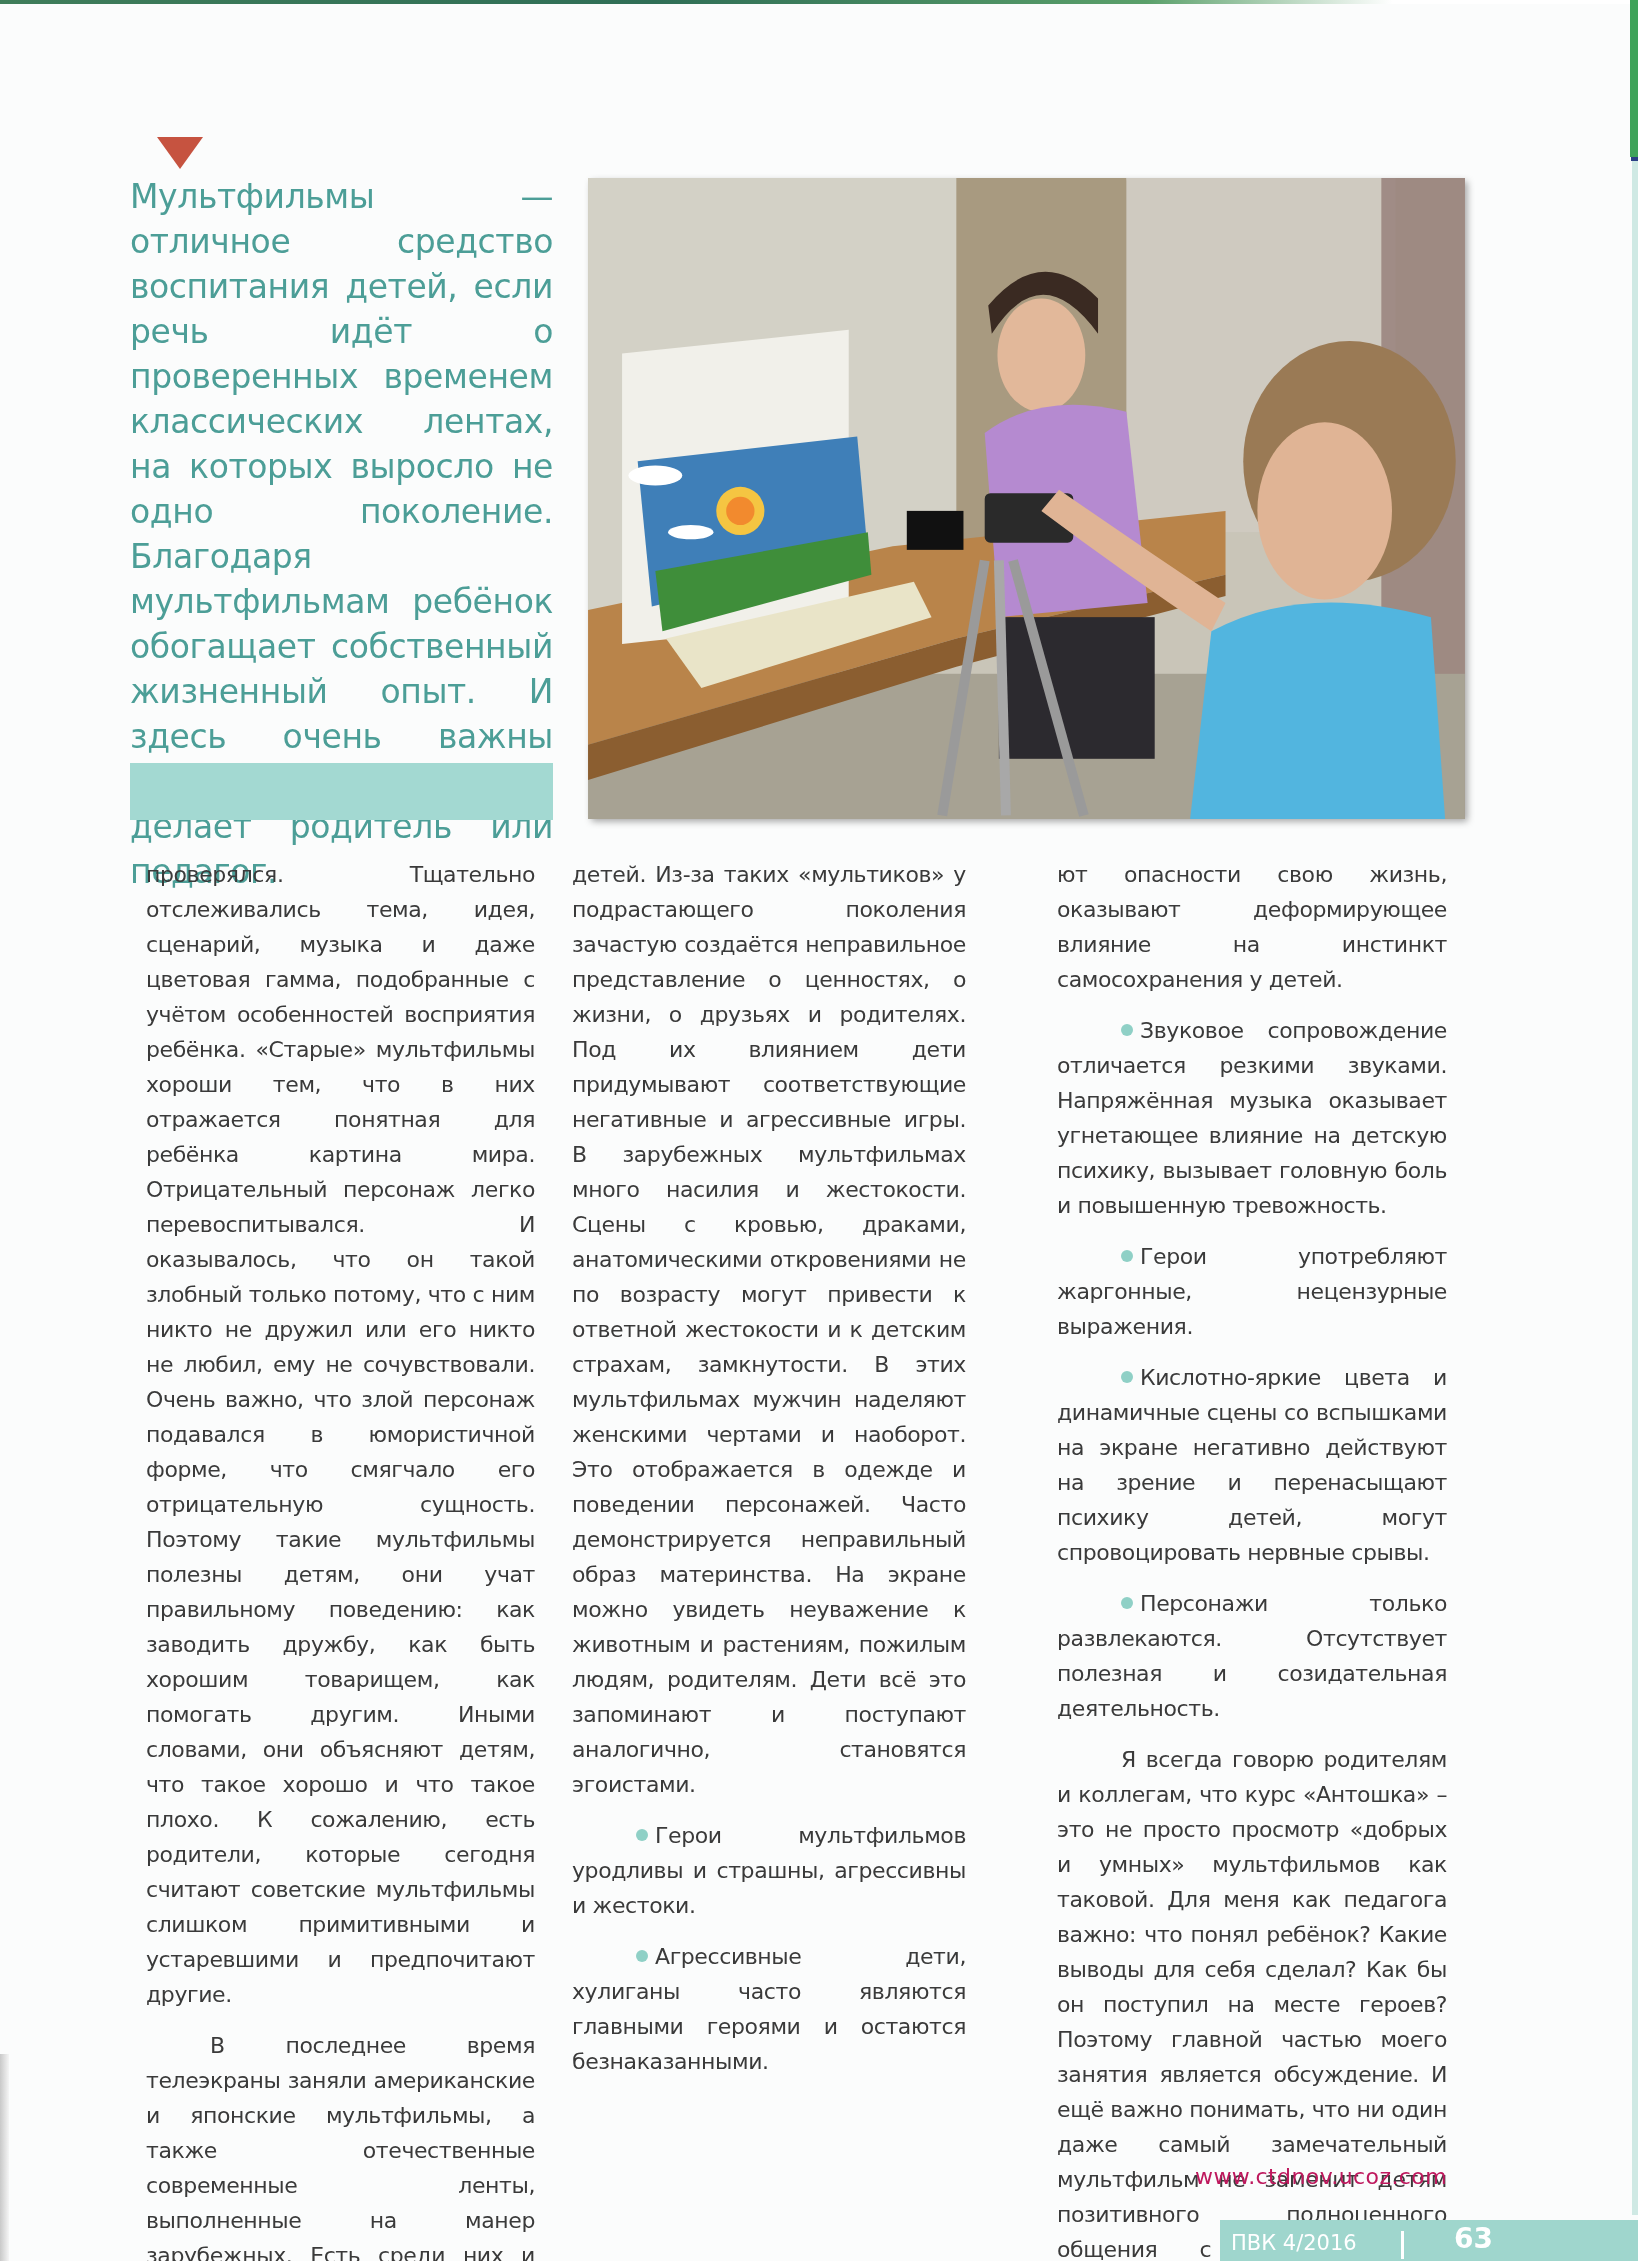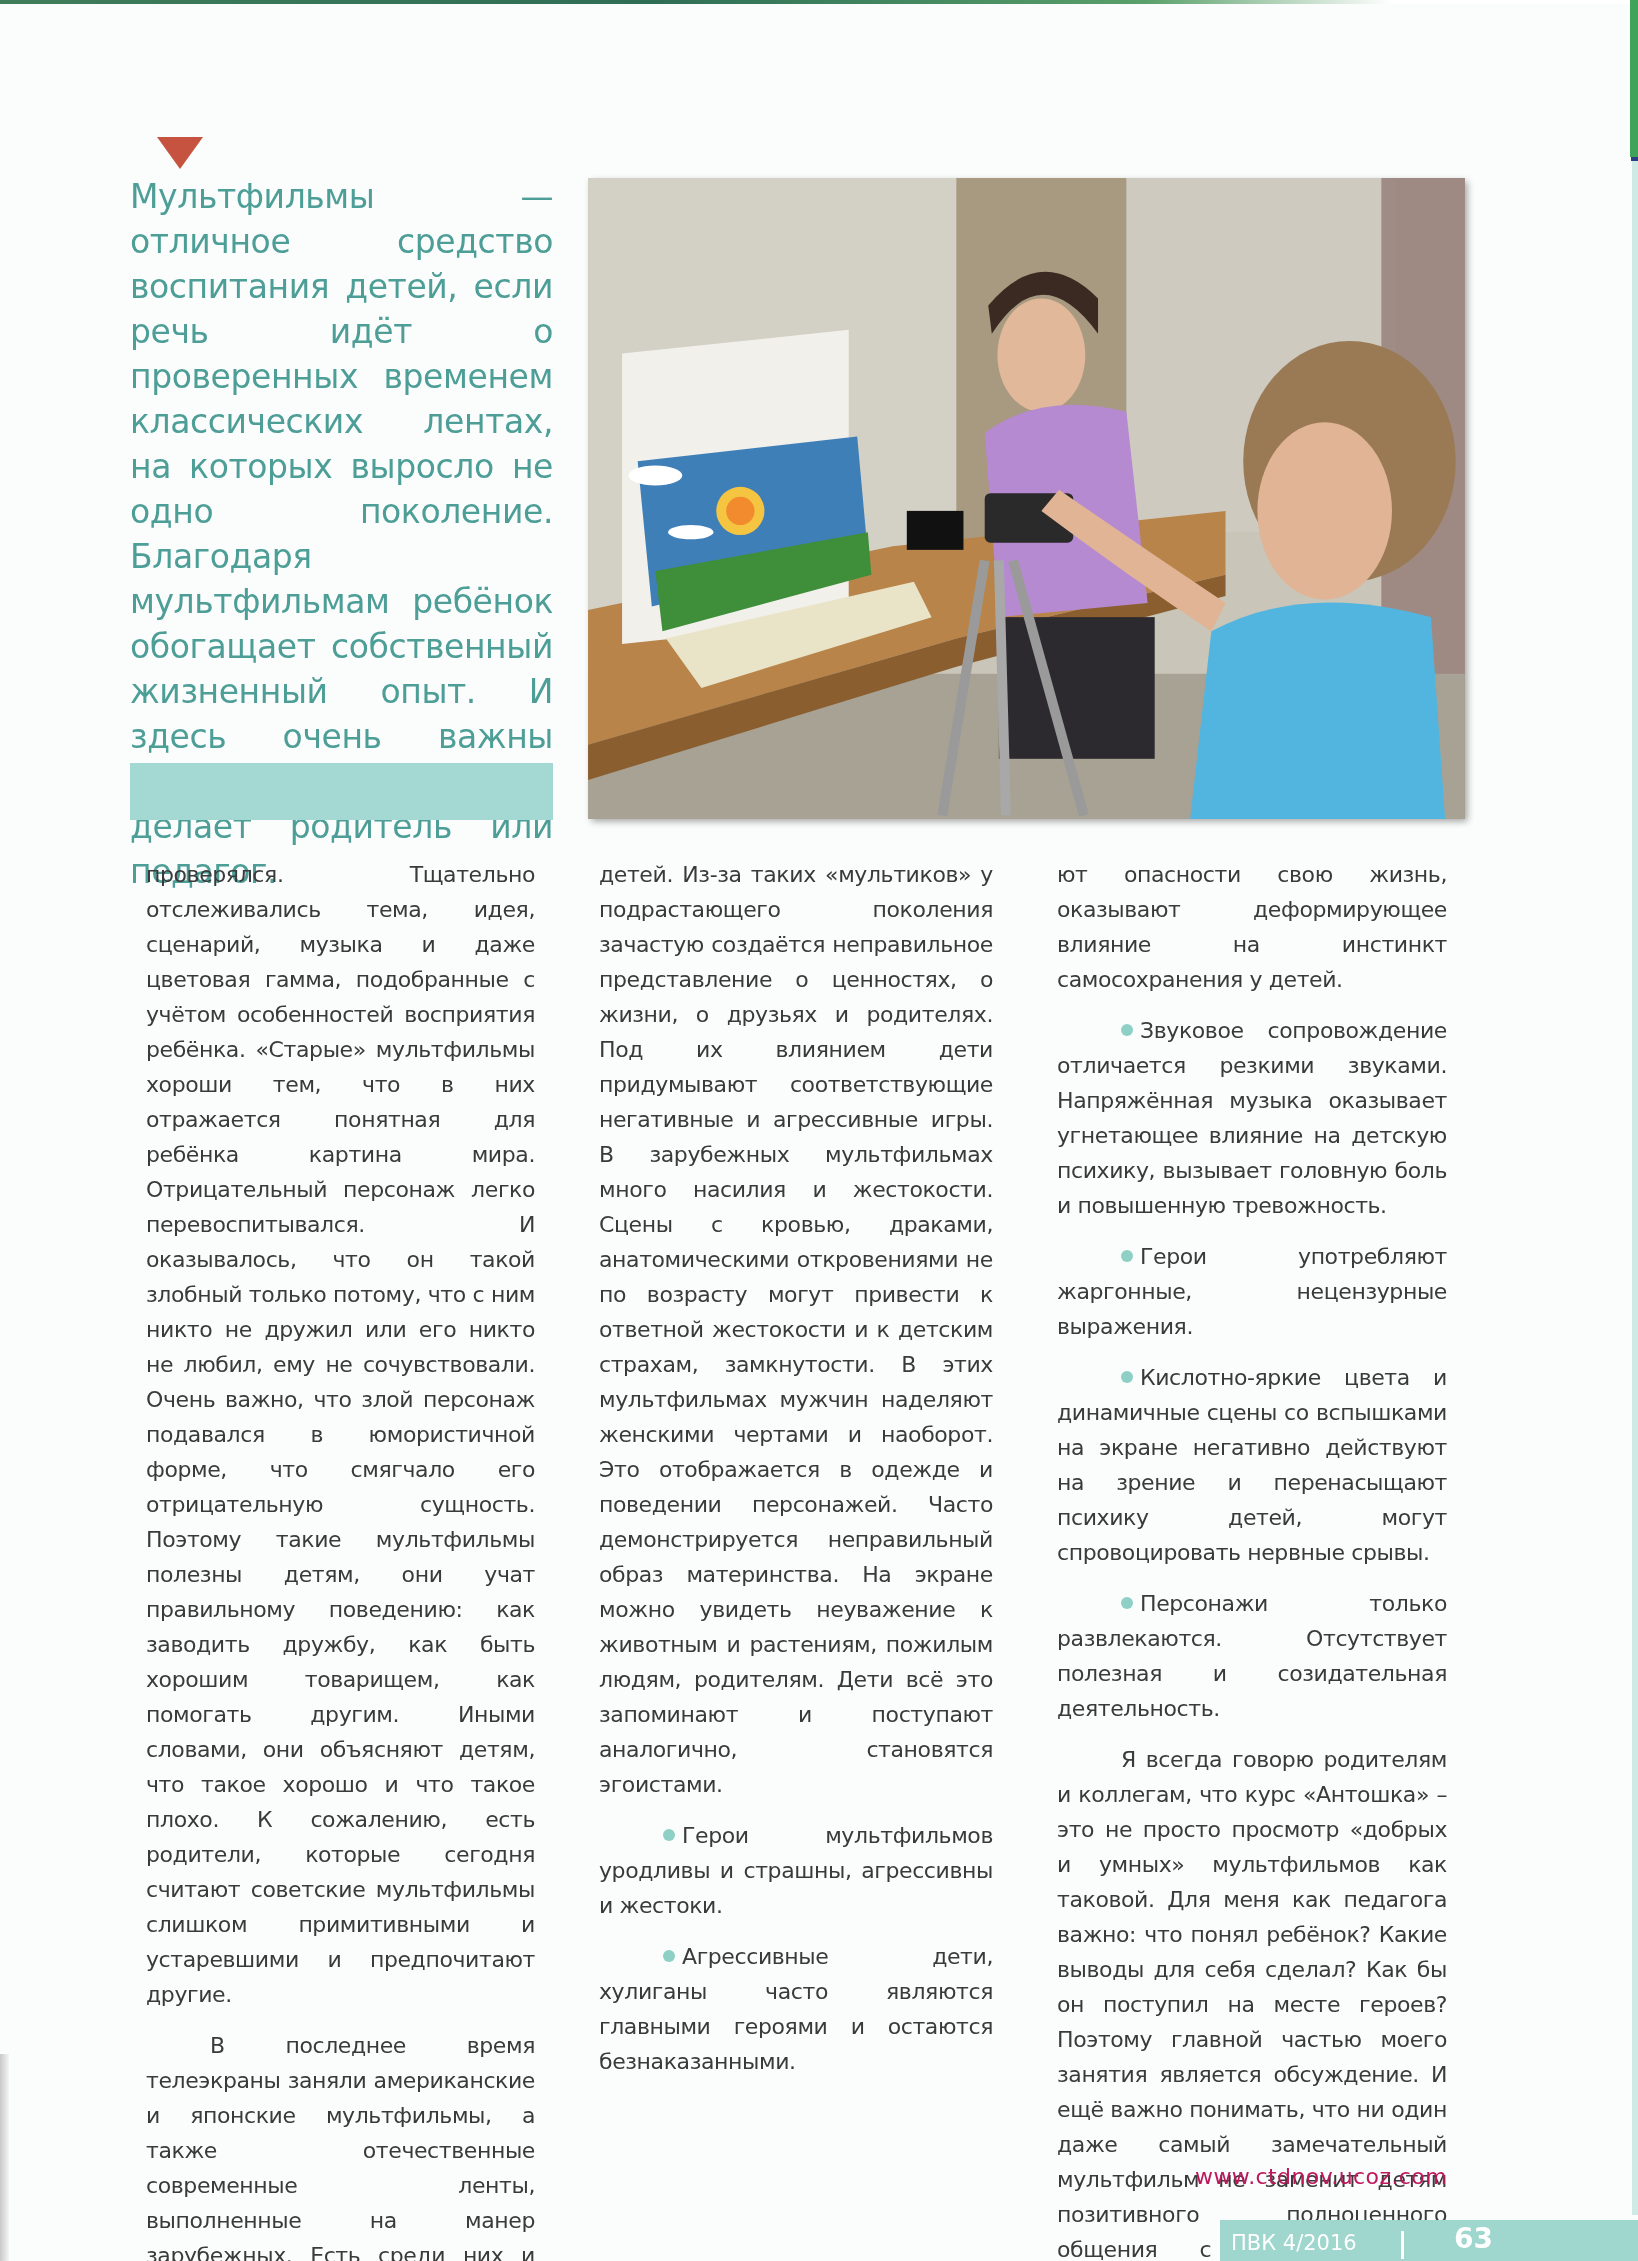--- a/index.html
+++ b/index.html
@@ -31,21 +31,21 @@
   .photo svg { display:block; }
 
   .col {
     position:absolute; top:841px; width:425px;
     font-family:"DejaVu Sans", sans-serif; font-size:22px; line-height:35px;
     color:#3a3a3a; text-align:justify; hyphens:manual; letter-spacing:-0.4px;
   }
   .col p { margin:16px; }
   .col p.indent { text-indent:64px; }
   .col-left { left:130px; width:421px; }
-  .col-mid { left:583px; width:426px; }
+  .col-mid { left:556px; width:426px; }
   .col-right { left:1041px; width:422px; }
   .bullet { display:inline-block; width:12px; height:12px; border-radius:50%; background:#8fd0c6; margin-right:7px; vertical-align:middle; position:relative; top:-2.1px; }
 
   .website { position:absolute; left:1195px; top:2164px; font-family:"DejaVu Sans", sans-serif; font-weight:normal; font-size:22px; color:#be185d; letter-spacing:0.4px;text-align:right; }
 
   .footer-band { position:absolute; left:1220px; top:2220px; width:418px; height:41px; background:#9fd6cd; }
   .footer-issue { position:absolute; left:1231px; top:2231px; font-family:"DejaVu Sans", sans-serif; font-size:21px; color:#ffffff; }
   .footer-sep { position:absolute; left:1401px; top:2231px; width:2.8px; height:28px; background:#ffffff; }
   .footer-page { position:absolute; left:1438px; top:2222px; font-family:"DejaVu Sans", sans-serif; font-weight:bold; font-size:28px; color:#ffffff;margin-left:16px; }
 </style>

